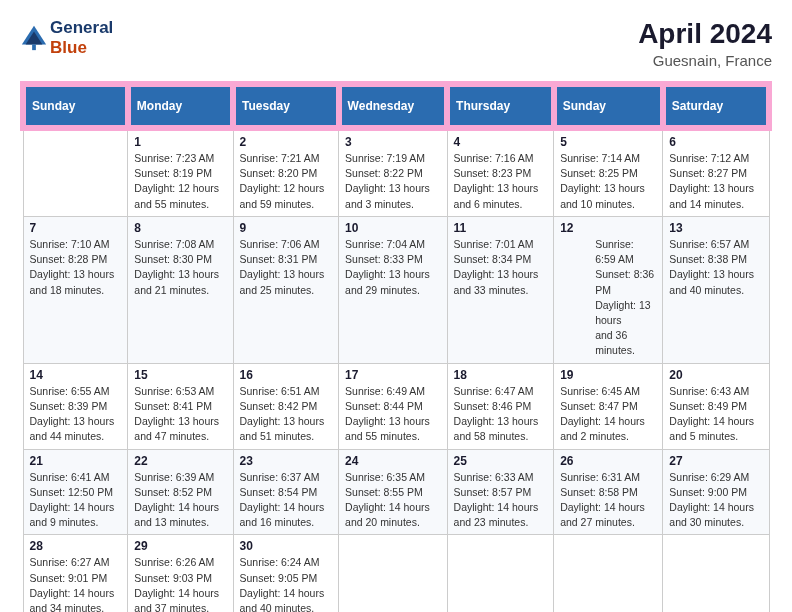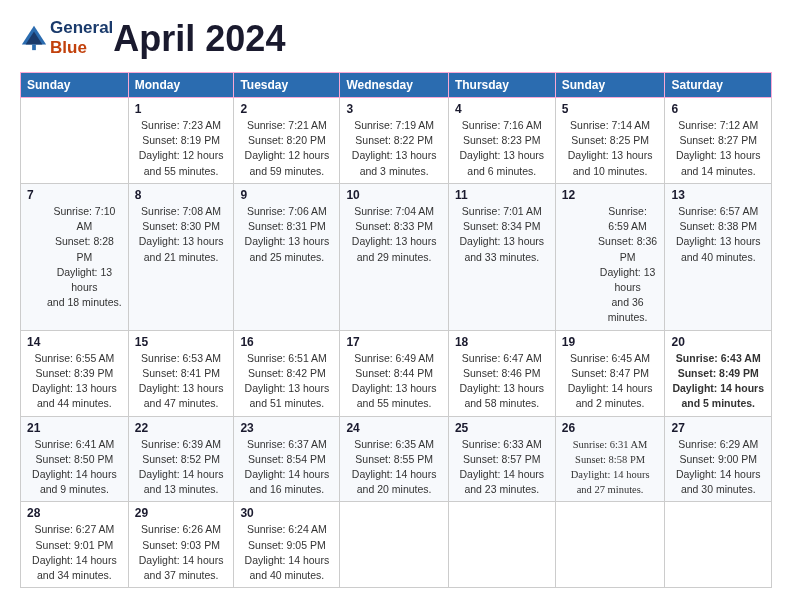--- a/index.html
+++ b/index.html
@@ -9,59 +9,60 @@
       width: 792px;
       height: 612px;
       overflow: hidden;
     }
     .page {
       width: 792px;
       padding: 18px 20px 10px 20px;
     }
     .header {
       display: flex;
+      justify-content: space-between;
       align-items: flex-start;
       margin-bottom: 12px;
     }
     .logo {
       display: flex;
       align-items: center;
       gap: 2px;
     }
     .logo-icon {
       width: 28px;
       height: 28px;
       position: relative;
     }
     .title-block {
       text-align: right;
     }
     .title-month {
-      font-size: 36px;
+      font-size: 28px;
       font-weight: bold;
       color: #1a1a2e;
     }
     .title-location {
       font-size: 15px;
       color: #555;
       margin-top: 2px;
     }
     .calendar-table {
       width: 100%;
       border-collapse: collapse;
       font-size: 11px;
     }
     .calendar-table th {
       background: #2b6cb0;
       color: #fff;
       text-align: left;
-      padding: 5px 6px;
+      padding: 12px 6px;
       font-size: 12px;
       font-weight: bold;
-      border: 1px solid #f9a8d4;
+      border: 6px solid #f9a8d4;
     }
     .calendar-table td {
       vertical-align: top;
       padding: 4px 6px;
       border: 1px solid #ccc;
       min-height: 70px;
       height: 82px;
       width: 113px;
     }
     .calendar-table tr:nth-child(even) td {
@@ -73,21 +74,20 @@
     .day-num {
       font-size: 12px;
       font-weight: bold;
       color: #1a1a2e;
       margin-bottom: 2px;
     }
     .day-info {
       font-size: 10.5px;
       color: #333;
       line-height: 1.45;
-      text-align: center;
     }
     .empty-cell {
       background: #fff !important;
     }
   </style>
 </head>
 <body>
 
 <div class="page">
   <div class="header">
@@ -99,20 +99,21 @@
       </svg>
       <div>
         <div style="font-size:17px;font-weight:bold;color:#1a3a6b;line-height:1.15;">
           <span>General</span><span style="color:#2b6cb0;"></span>
         </div>
         <div style="font-size:17px;font-weight:bold;color:#c2410c;line-height:1.15;">Blue</div>
       </div>
     </div>
     <div class="title-block">
       <div class="title-month">April 2024</div>
+      <div class="title-location">Guesnain, France</div>
     </div>
   </div>
 
   <table class="calendar-table">
     <thead>
       <tr>
         <th>Sunday</th>
         <th>Monday</th>
         <th>Tuesday</th>
         <th>Wednesday</th>
@@ -163,21 +164,21 @@
             <div class="day-num">6</div>
             <div class="day-info" style="white-space: pre-line;">Sunrise: 7:12 AM
 Sunset: 8:27 PM
 Daylight: 13 hours
 and 14 minutes.</div>
           </td>
         </tr>
         <tr>
           <td>
             <div class="day-num">7</div>
-            <div class="day-info" style="white-space: pre-line; margin-left: 20px;">Sunrise: 7:10 AM
+            <div class="day-info" style="white-space: pre-line;">Sunrise: 7:10 AM
 Sunset: 8:28 PM
 Daylight: 13 hours
 and 18 minutes.</div>
           </td>
           <td>
             <div class="day-num">8</div>
             <div class="day-info" style="white-space: pre-line;">Sunrise: 7:08 AM
 Sunset: 8:30 PM
 Daylight: 13 hours
 and 21 minutes.</div>
@@ -256,31 +257,31 @@
           </td>
           <td>
             <div class="day-num">19</div>
             <div class="day-info" style="white-space: pre-line;">Sunrise: 6:45 AM
 Sunset: 8:47 PM
 Daylight: 14 hours
 and 2 minutes.</div>
           </td>
           <td>
             <div class="day-num">20</div>
-            <div class="day-info" style="white-space: pre-line; font-weight: bold;">Sunrise: 6:43 AM
+            <div class="day-info" style="white-space: pre-line;">Sunrise: 6:43 AM
 Sunset: 8:49 PM
 Daylight: 14 hours
 and 5 minutes.</div>
           </td>
         </tr>
         <tr>
           <td>
             <div class="day-num">21</div>
             <div class="day-info" style="white-space: pre-line;">Sunrise: 6:41 AM
-Sunset: 8:50 PM
+Sunset: 12:50 PM
 Daylight: 14 hours
 and 9 minutes.</div>
           </td>
           <td>
             <div class="day-num">22</div>
             <div class="day-info" style="white-space: pre-line;">Sunrise: 6:39 AM
 Sunset: 8:52 PM
 Daylight: 14 hours
 and 13 minutes.</div>
           </td>
@@ -300,21 +301,21 @@
           </td>
           <td>
             <div class="day-num">25</div>
             <div class="day-info" style="white-space: pre-line;">Sunrise: 6:33 AM
 Sunset: 8:57 PM
 Daylight: 14 hours
 and 23 minutes.</div>
           </td>
           <td>
             <div class="day-num">26</div>
-            <div class="day-info" style="white-space: pre-line; font-family: Liberation Serif, serif;">Sunrise: 6:31 AM
+            <div class="day-info" style="white-space: pre-line;">Sunrise: 6:31 AM
 Sunset: 8:58 PM
 Daylight: 14 hours
 and 27 minutes.</div>
           </td>
           <td>
             <div class="day-num">27</div>
             <div class="day-info" style="white-space: pre-line;">Sunrise: 6:29 AM
 Sunset: 9:00 PM
 Daylight: 14 hours
 and 30 minutes.</div>

